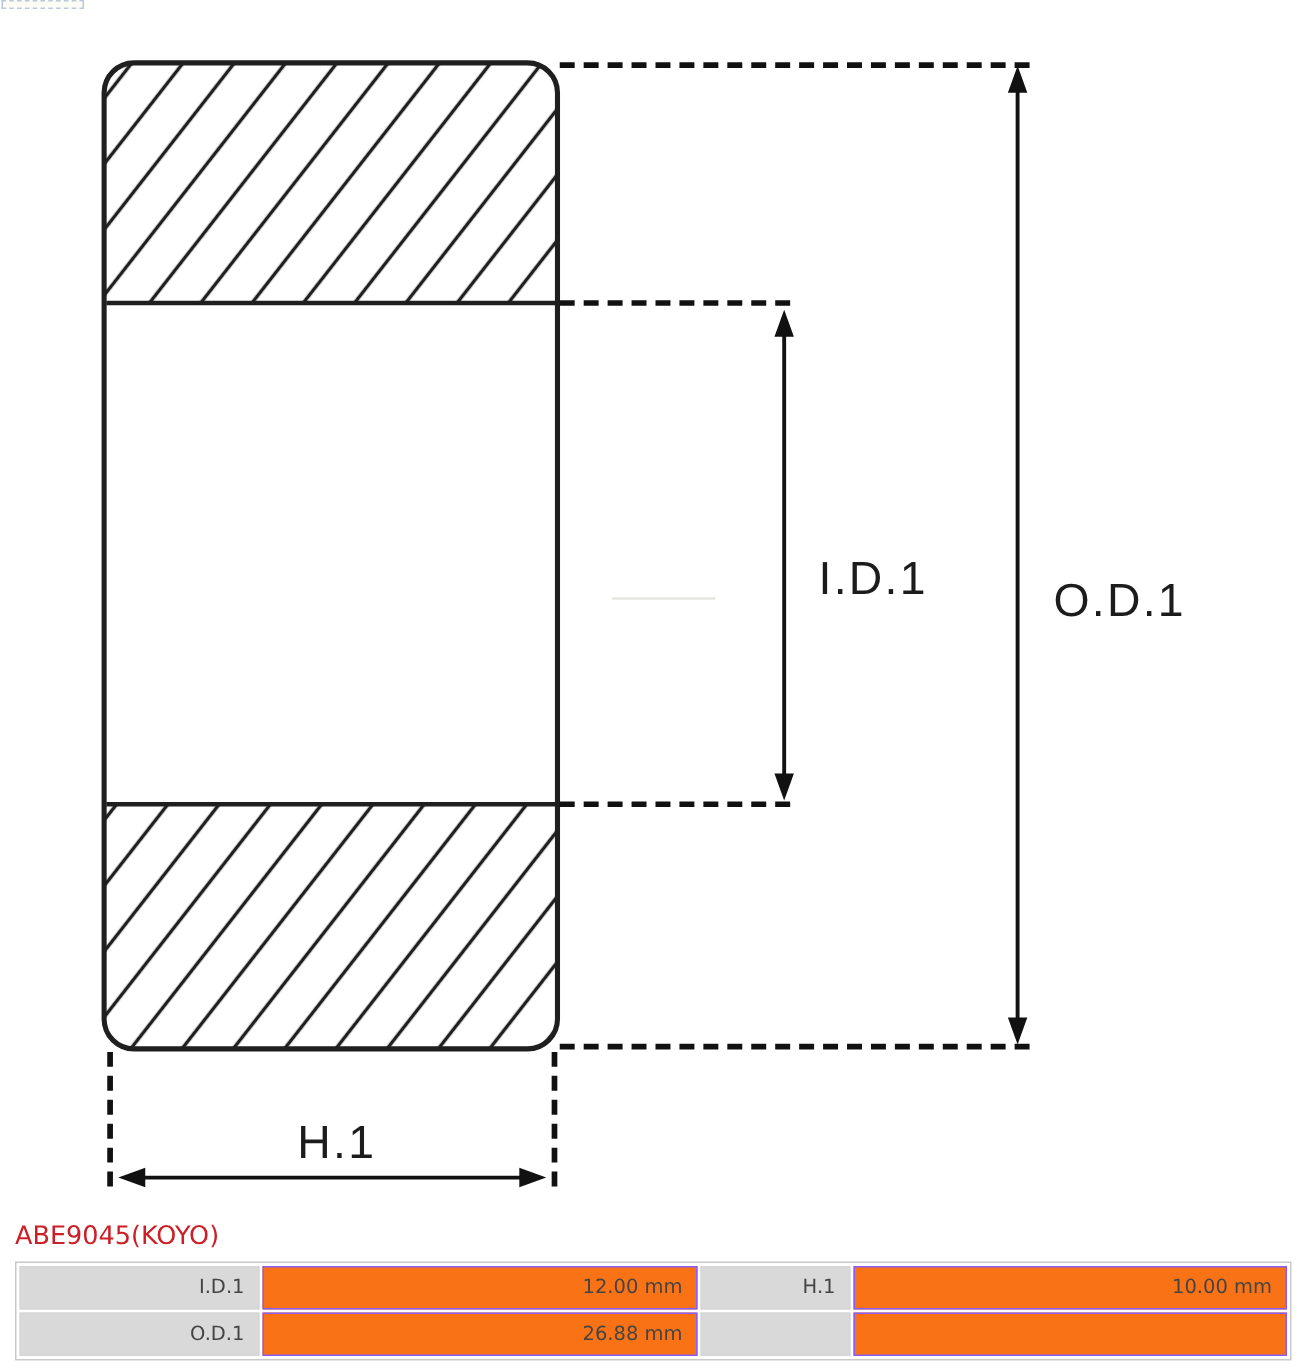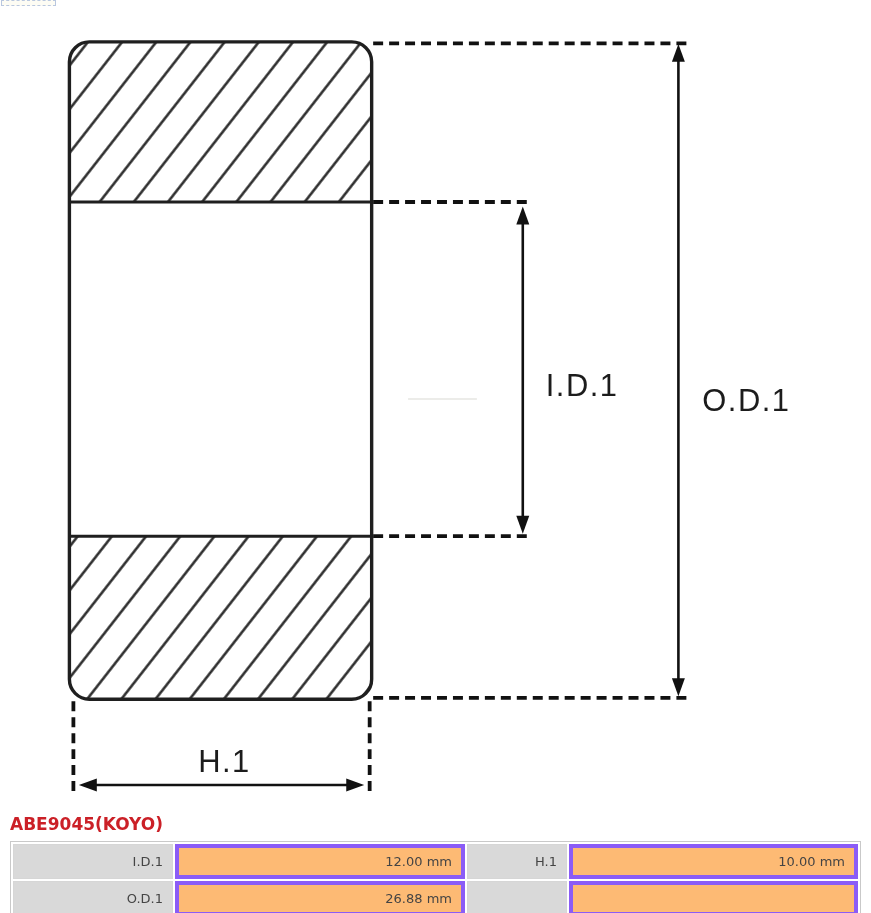--- a/index.html
+++ b/index.html
@@ -29,21 +29,21 @@
     font-family: "Liberation Sans", sans-serif;
     font-size: 31px;
     letter-spacing: 1.5px;
     fill: #1c1c1c;
   }
 
   h1.part-number {
     margin: 6px 0 6px 10px;
     font-size: 17px;
     line-height: 21px;
-    font-weight: 700;
+    font-weight: 400;
     color: #cb2027;
   }
 
   table.spec {
     width: 851px;
     margin: 0 10px;
     border: 1px solid #c9c9c9;
     border-collapse: separate;
     border-spacing: 2px;
     background: #ffffff;
@@ -53,21 +53,21 @@
   }
   table.spec td {
     height: 27px;
     padding: 0 9px 0 0;
     text-align: right;
     vertical-align: middle;
     overflow: hidden;
     white-space: nowrap;
   }
   td.lbl { background: #d9d9d9; border: 1px solid #d6d6d6; }
-  td.val { background: #fdba74; border: 4px solid #8b5cf6; }
+  td.val { background: #f97316; border: 1px solid #8b5cf6; }
 </style>
 </head>
 <body>
 
 <div class="stage">
 
   <div class="thumb-artifact"></div>
 
   <svg class="drawing" viewBox="0 0 871 810">
     <defs>

